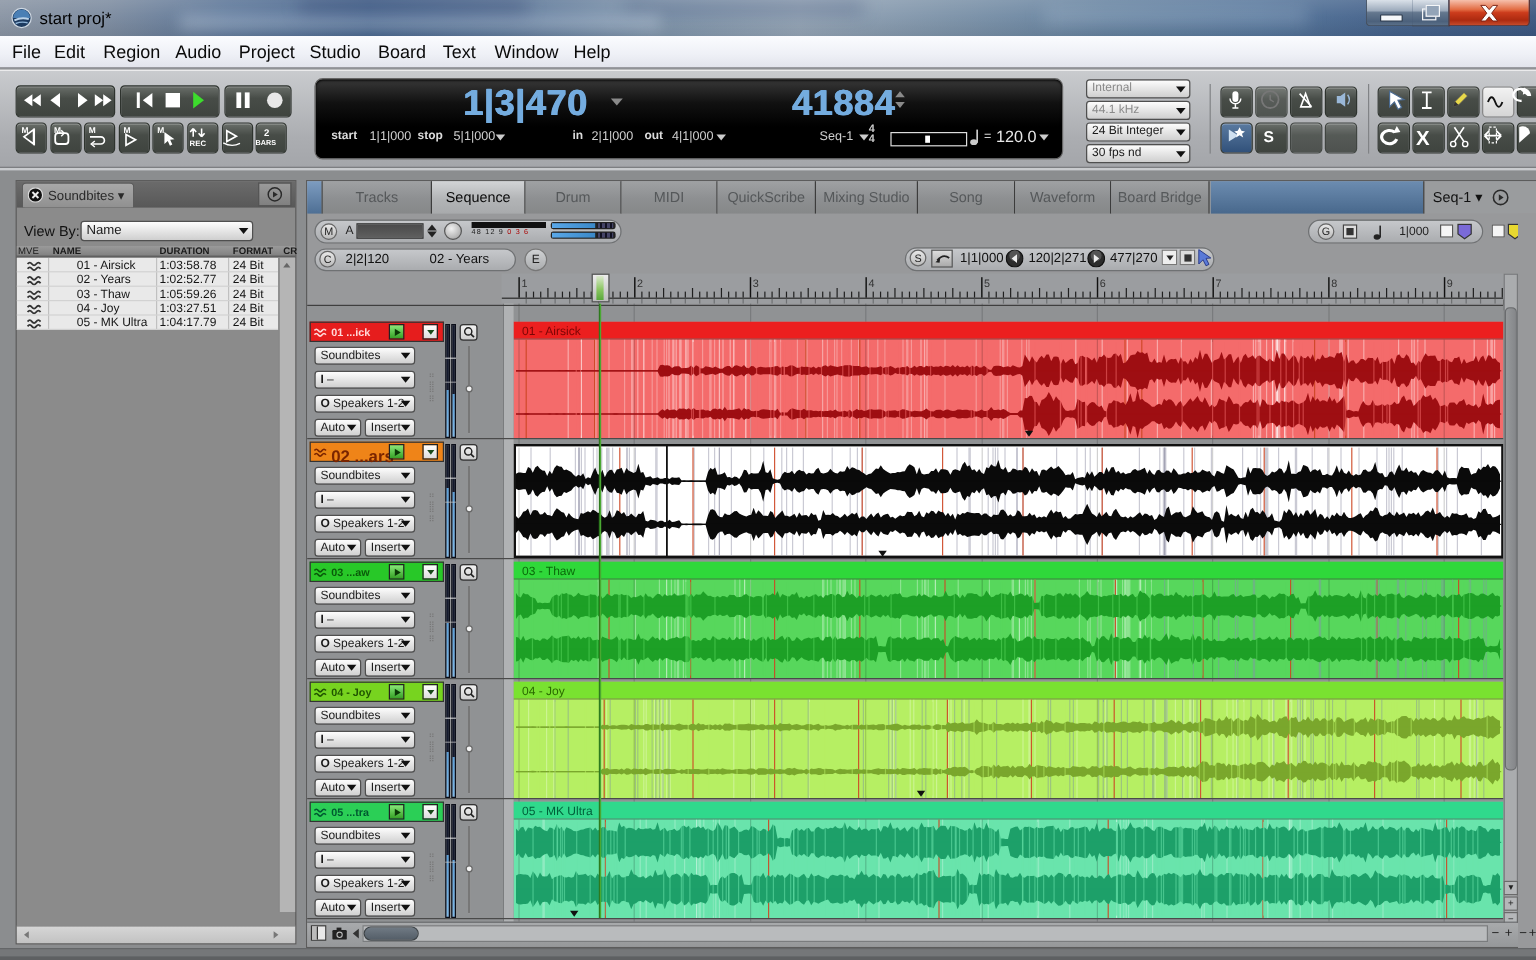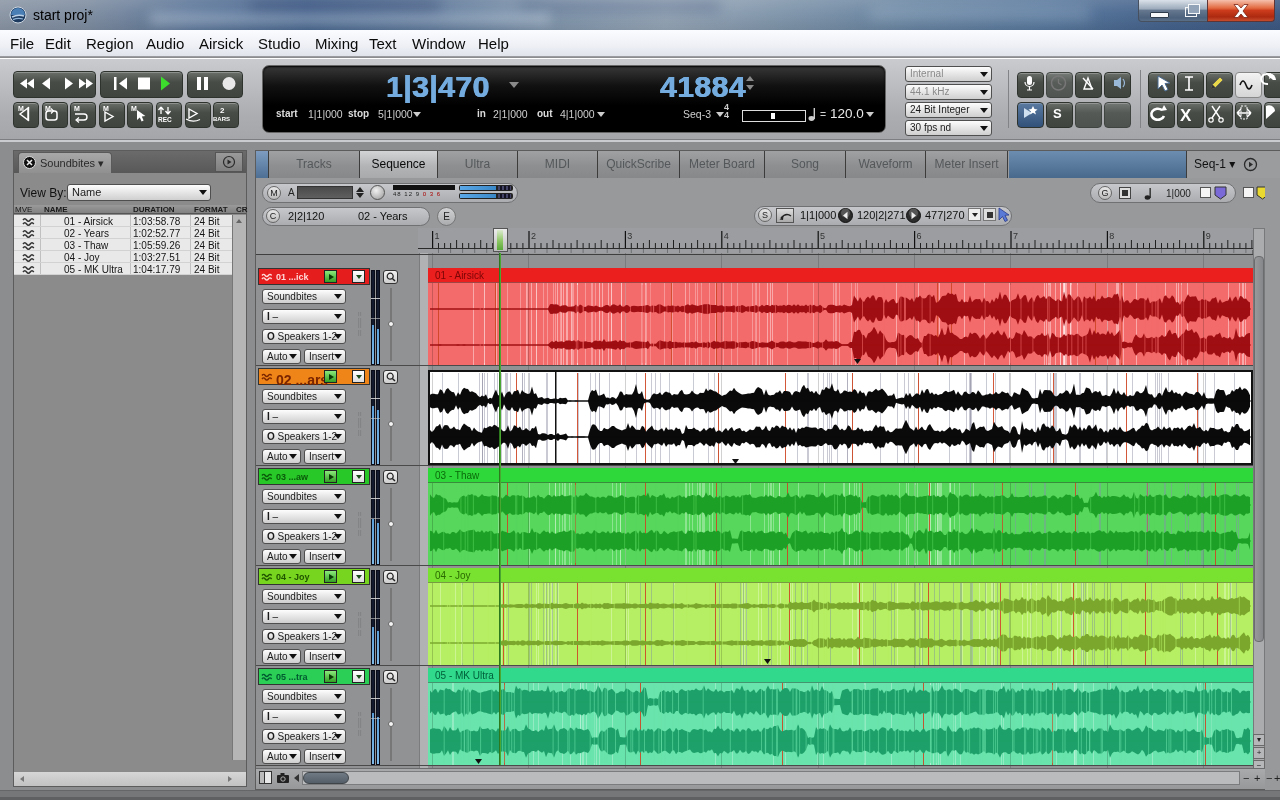--- a/index.html
+++ b/index.html
@@ -46,23 +46,23 @@
  border-radius:0 0 4px 0;background:linear-gradient(#f6c0ac,#e26b42 38%,#cc3c1c 50%,#ac2a10 80%,#c64c2c);box-sizing:border-box;">
  <svg class="abs" style="left:22px;top:2px" width="22" height="18" viewBox="0 0 22 18">
   <path d="M4 2.5 L8 2.5 L11 6 L14 2.5 L18 2.5 L13 9 L18 15.5 L14 15.5 L11 12 L8 15.5 L4 15.5 L9 9 Z" fill="#fdfdfd" stroke="#7a2214" stroke-width="0.8"></path>
     </svg>
   </div>
 <div class="abs" style="left:0;top:30px;width:1280px;height:27px;background:linear-gradient(#fbfcff,#eef0f6 60%,#e2e4ec);border-bottom:1px solid #9a9ba1;box-sizing:border-box;"></div>
 <div class="abs" style="left:10px;top:35px;font-size:15px;color:#0a0a0a;">File</div>
 <div class="abs" style="left:45px;top:35px;font-size:15px;color:#0a0a0a;">Edit</div>
 <div class="abs" style="left:86px;top:35px;font-size:15px;color:#0a0a0a;">Region</div>
 <div class="abs" style="left:146px;top:35px;font-size:15px;color:#0a0a0a;">Audio</div>
-<div class="abs" style="left:199px;top:35px;font-size:15px;color:#0a0a0a;">Airsick</div>
+<div class="abs" style="left:199px;top:35px;font-size:15px;color:#0a0a0a;">Project</div>
 <div class="abs" style="left:258px;top:35px;font-size:15px;color:#0a0a0a;">Studio</div>
-<div class="abs" style="left:315px;top:35px;font-size:15px;color:#0a0a0a;">Mixing</div>
+<div class="abs" style="left:315px;top:35px;font-size:15px;color:#0a0a0a;">Board</div>
 <div class="abs" style="left:369px;top:35px;font-size:15px;color:#0a0a0a;">Text</div>
 <div class="abs" style="left:412px;top:35px;font-size:15px;color:#0a0a0a;">Window</div>
 <div class="abs" style="left:478px;top:35px;font-size:15px;color:#0a0a0a;">Help</div>
 <div class="abs" style="left:0;top:58px;width:1280px;height:82px;background:linear-gradient(#c9cbce,#abadb1 70%,#a4a6aa);border-top:1px solid #fff;border-bottom:1px solid #7c7e81;box-sizing:border-box;"></div>
 <div class="abs" style="left:0;top:140px;width:1280px;height:2px;background:#c9cbce;"></div>
 <div class="tbtn" style="left:13px;top:71px;width:81px;height:25px;"></div>
 <div class="tbtn" style="left:100px;top:71px;width:81px;height:25px;"></div>
 <div class="tbtn" style="left:187px;top:71px;width:54px;height:25px;"></div>
 <svg class="abs" style="left:13px;top:71px" width="230" height="25" viewBox="0 0 230 25">
     <polygon points="14,7.5 14,17.5 7,12.5" fill="#fff"></polygon>
@@ -115,21 +115,21 @@
 <div class="abs" style="left:746px;top:76px;width:0;height:0;border-left:4px solid transparent;border-right:4px solid transparent;border-bottom:5px solid #8a8a8a;"></div>
 <div class="abs" style="left:746px;top:85px;width:0;height:0;border-left:4px solid transparent;border-right:4px solid transparent;border-top:5px solid #8a8a8a;"></div>
 <div class="abs lcdsm" style="left:276px;top:108px;">start</div>
 <div class="abs lcdnum" style="left:308px;top:108px;">1|1|000</div>
 <div class="abs lcdsm" style="left:348px;top:108px;">stop</div>
 <div class="abs lcdnum" style="left:378px;top:108px;">5|1|000</div>
 <div class="abs lcdsm" style="left:477px;top:108px;">in</div>
 <div class="abs lcdnum" style="left:493px;top:108px;">2|1|000</div>
 <div class="abs lcdsm" style="left:537px;top:108px;">out</div>
 <div class="abs lcdnum" style="left:560px;top:108px;">4|1|000</div>
-<div class="abs lcdnum" style="left:683px;top:108px;">Seq-3</div>
+<div class="abs lcdnum" style="left:683px;top:108px;">Seq-1</div>
 <div class="abs" style="left:413px;top:112px;width:0;height:0;border-left:4px solid transparent;border-right:4px solid transparent;border-top:5px solid #ccc;"></div>
 <div class="abs" style="left:597px;top:112px;width:0;height:0;border-left:4px solid transparent;border-right:4px solid transparent;border-top:5px solid #ccc;"></div>
 <div class="abs" style="left:716px;top:112px;width:0;height:0;border-left:4px solid transparent;border-right:4px solid transparent;border-top:5px solid #ccc;"></div>
 <div class="abs" style="left:724px;top:103px;font-size:9px;font-weight:bold;color:#ccc;line-height:8px;">4<br>4</div>
 <div class="abs" style="left:742px;top:110px;width:62px;height:10px;border:1px solid #ddd;background:#000;">
     <div class="abs" style="left:28px;top:2px;width:4px;height:6px;background:#fff;"></div>
   </div>
 <svg class="abs" style="left:808px;top:106px" width="10" height="16" viewBox="0 0 10 16">
     <ellipse cx="3.5" cy="12.5" rx="3" ry="2.4" fill="#ccc"></ellipse>
     <rect x="5.6" y="2" width="1.4" height="11" fill="#ccc"></rect>
@@ -261,27 +261,27 @@
 <div class="abs" style="left:232px;top:215px;width:14px;height:545px;background:#b5b5b5;border-left:1px solid #777;box-sizing:border-box;"></div>
 <div class="abs" style="left:236px;top:219px;width:0;height:0;border-left:3px solid transparent;border-right:3px solid transparent;border-bottom:4px solid #666;"></div>
 <div class="abs" style="left:14px;top:771px;width:232px;height:15px;background:linear-gradient(#d6d6d6,#c2c2c2);border-top:1px solid #8a8a8a;box-sizing:border-box;"></div>
 <div class="abs" style="left:20px;top:776px;width:0;height:0;border-top:3px solid transparent;border-bottom:3px solid transparent;border-right:4px solid #777;"></div>
 <div class="abs" style="left:228px;top:776px;width:0;height:0;border-top:3px solid transparent;border-bottom:3px solid transparent;border-left:4px solid #777;"></div>
 <div class="abs" style="left:255px;top:150px;width:1025px;height:640px;background:#98999b;border:1px solid #5c5c5c;border-right:none;box-sizing:border-box;"></div>
 <div class="abs" style="left:256px;top:151px;width:1024px;height:27px;background:#9a9c9e;"></div>
 <div class="abs" style="left:256px;top:151px;width:13px;height:27px;background:linear-gradient(#7d9cc0,#4e6f94);border-right:1px solid #3c3c3c;box-sizing:border-box;"></div>
 <div class="abs" style="left:269px;top:151px;width:91px;height:27px;background:linear-gradient(#9fa1a3,#8d8f91 55%,#868889);border-right:1px solid #3c3c3c;box-sizing:border-box;text-align:center;font-size:12px;color:#55585a;line-height:27px;">Tracks</div>
 <div class="abs" style="left:360px;top:151px;width:78px;height:27px;background:linear-gradient(#d2d4d6,#b2b4b6 55%,#a8aaac);border-right:1px solid #3c3c3c;box-sizing:border-box;text-align:center;font-size:12px;color:#0a0a0a;line-height:27px;">Sequence</div>
-<div class="abs" style="left:438px;top:151px;width:80px;height:27px;background:linear-gradient(#9fa1a3,#8d8f91 55%,#868889);border-right:1px solid #3c3c3c;box-sizing:border-box;text-align:center;font-size:12px;color:#55585a;line-height:27px;">Ultra</div>
+<div class="abs" style="left:438px;top:151px;width:80px;height:27px;background:linear-gradient(#9fa1a3,#8d8f91 55%,#868889);border-right:1px solid #3c3c3c;box-sizing:border-box;text-align:center;font-size:12px;color:#55585a;line-height:27px;">Drum</div>
 <div class="abs" style="left:518px;top:151px;width:80px;height:27px;background:linear-gradient(#9fa1a3,#8d8f91 55%,#868889);border-right:1px solid #3c3c3c;box-sizing:border-box;text-align:center;font-size:12px;color:#55585a;line-height:27px;">MIDI</div>
 <div class="abs" style="left:598px;top:151px;width:82px;height:27px;background:linear-gradient(#9fa1a3,#8d8f91 55%,#868889);border-right:1px solid #3c3c3c;box-sizing:border-box;text-align:center;font-size:12px;color:#55585a;line-height:27px;">QuickScribe</div>
-<div class="abs" style="left:680px;top:151px;width:85px;height:27px;background:linear-gradient(#9fa1a3,#8d8f91 55%,#868889);border-right:1px solid #3c3c3c;box-sizing:border-box;text-align:center;font-size:12px;color:#55585a;line-height:27px;">Meter Board</div>
+<div class="abs" style="left:680px;top:151px;width:85px;height:27px;background:linear-gradient(#9fa1a3,#8d8f91 55%,#868889);border-right:1px solid #3c3c3c;box-sizing:border-box;text-align:center;font-size:12px;color:#55585a;line-height:27px;">Mixing Studio</div>
 <div class="abs" style="left:765px;top:151px;width:81px;height:27px;background:linear-gradient(#9fa1a3,#8d8f91 55%,#868889);border-right:1px solid #3c3c3c;box-sizing:border-box;text-align:center;font-size:12px;color:#55585a;line-height:27px;">Song</div>
 <div class="abs" style="left:846px;top:151px;width:80px;height:27px;background:linear-gradient(#9fa1a3,#8d8f91 55%,#868889);border-right:1px solid #3c3c3c;box-sizing:border-box;text-align:center;font-size:12px;color:#55585a;line-height:27px;">Waveform</div>
-<div class="abs" style="left:926px;top:151px;width:82px;height:27px;background:linear-gradient(#9fa1a3,#8d8f91 55%,#868889);border-right:1px solid #3c3c3c;box-sizing:border-box;text-align:center;font-size:12px;color:#55585a;line-height:27px;">Meter Insert</div>
+<div class="abs" style="left:926px;top:151px;width:82px;height:27px;background:linear-gradient(#9fa1a3,#8d8f91 55%,#868889);border-right:1px solid #3c3c3c;box-sizing:border-box;text-align:center;font-size:12px;color:#55585a;line-height:27px;">Board Bridge</div>
 <div class="abs" style="left:1009px;top:151px;width:178px;height:27px;background:linear-gradient(#6c8cb0,#48688c);border-right:1px solid #3c3c3c;box-sizing:border-box;"></div>
 <div class="abs" style="left:1194px;top:157px;font-size:12px;color:#111;">Seq-1 ▾</div>
 <svg class="abs" style="left:1243px;top:157px" width="15" height="15" viewBox="0 0 15 15">
     <circle cx="7.5" cy="7.5" r="6" fill="none" stroke="#2a2a2a" stroke-width="1.3"></circle>
     <path d="M6 4.8 l4 2.7 l-4 2.7 z" fill="#2a2a2a"></path>
   </svg>
 <div class="pill" style="left:262px;top:183px;width:256px;height:20px;"></div>
 <div class="abs" style="left:267px;top:186px;width:14px;height:14px;border-radius:50%;border:1px solid #666;background:linear-gradient(#e8e8e8,#bbb);box-sizing:border-box;font-size:9px;text-align:center;line-height:13px;color:#222;">M</div>
 <div class="abs" style="left:288px;top:187px;font-size:10px;color:#222;">A</div>
 <div class="abs" style="left:297px;top:186px;width:56px;height:13px;background:linear-gradient(#4a4a4a,#5f5f5f);border:1px solid #333;box-sizing:border-box;"></div>

